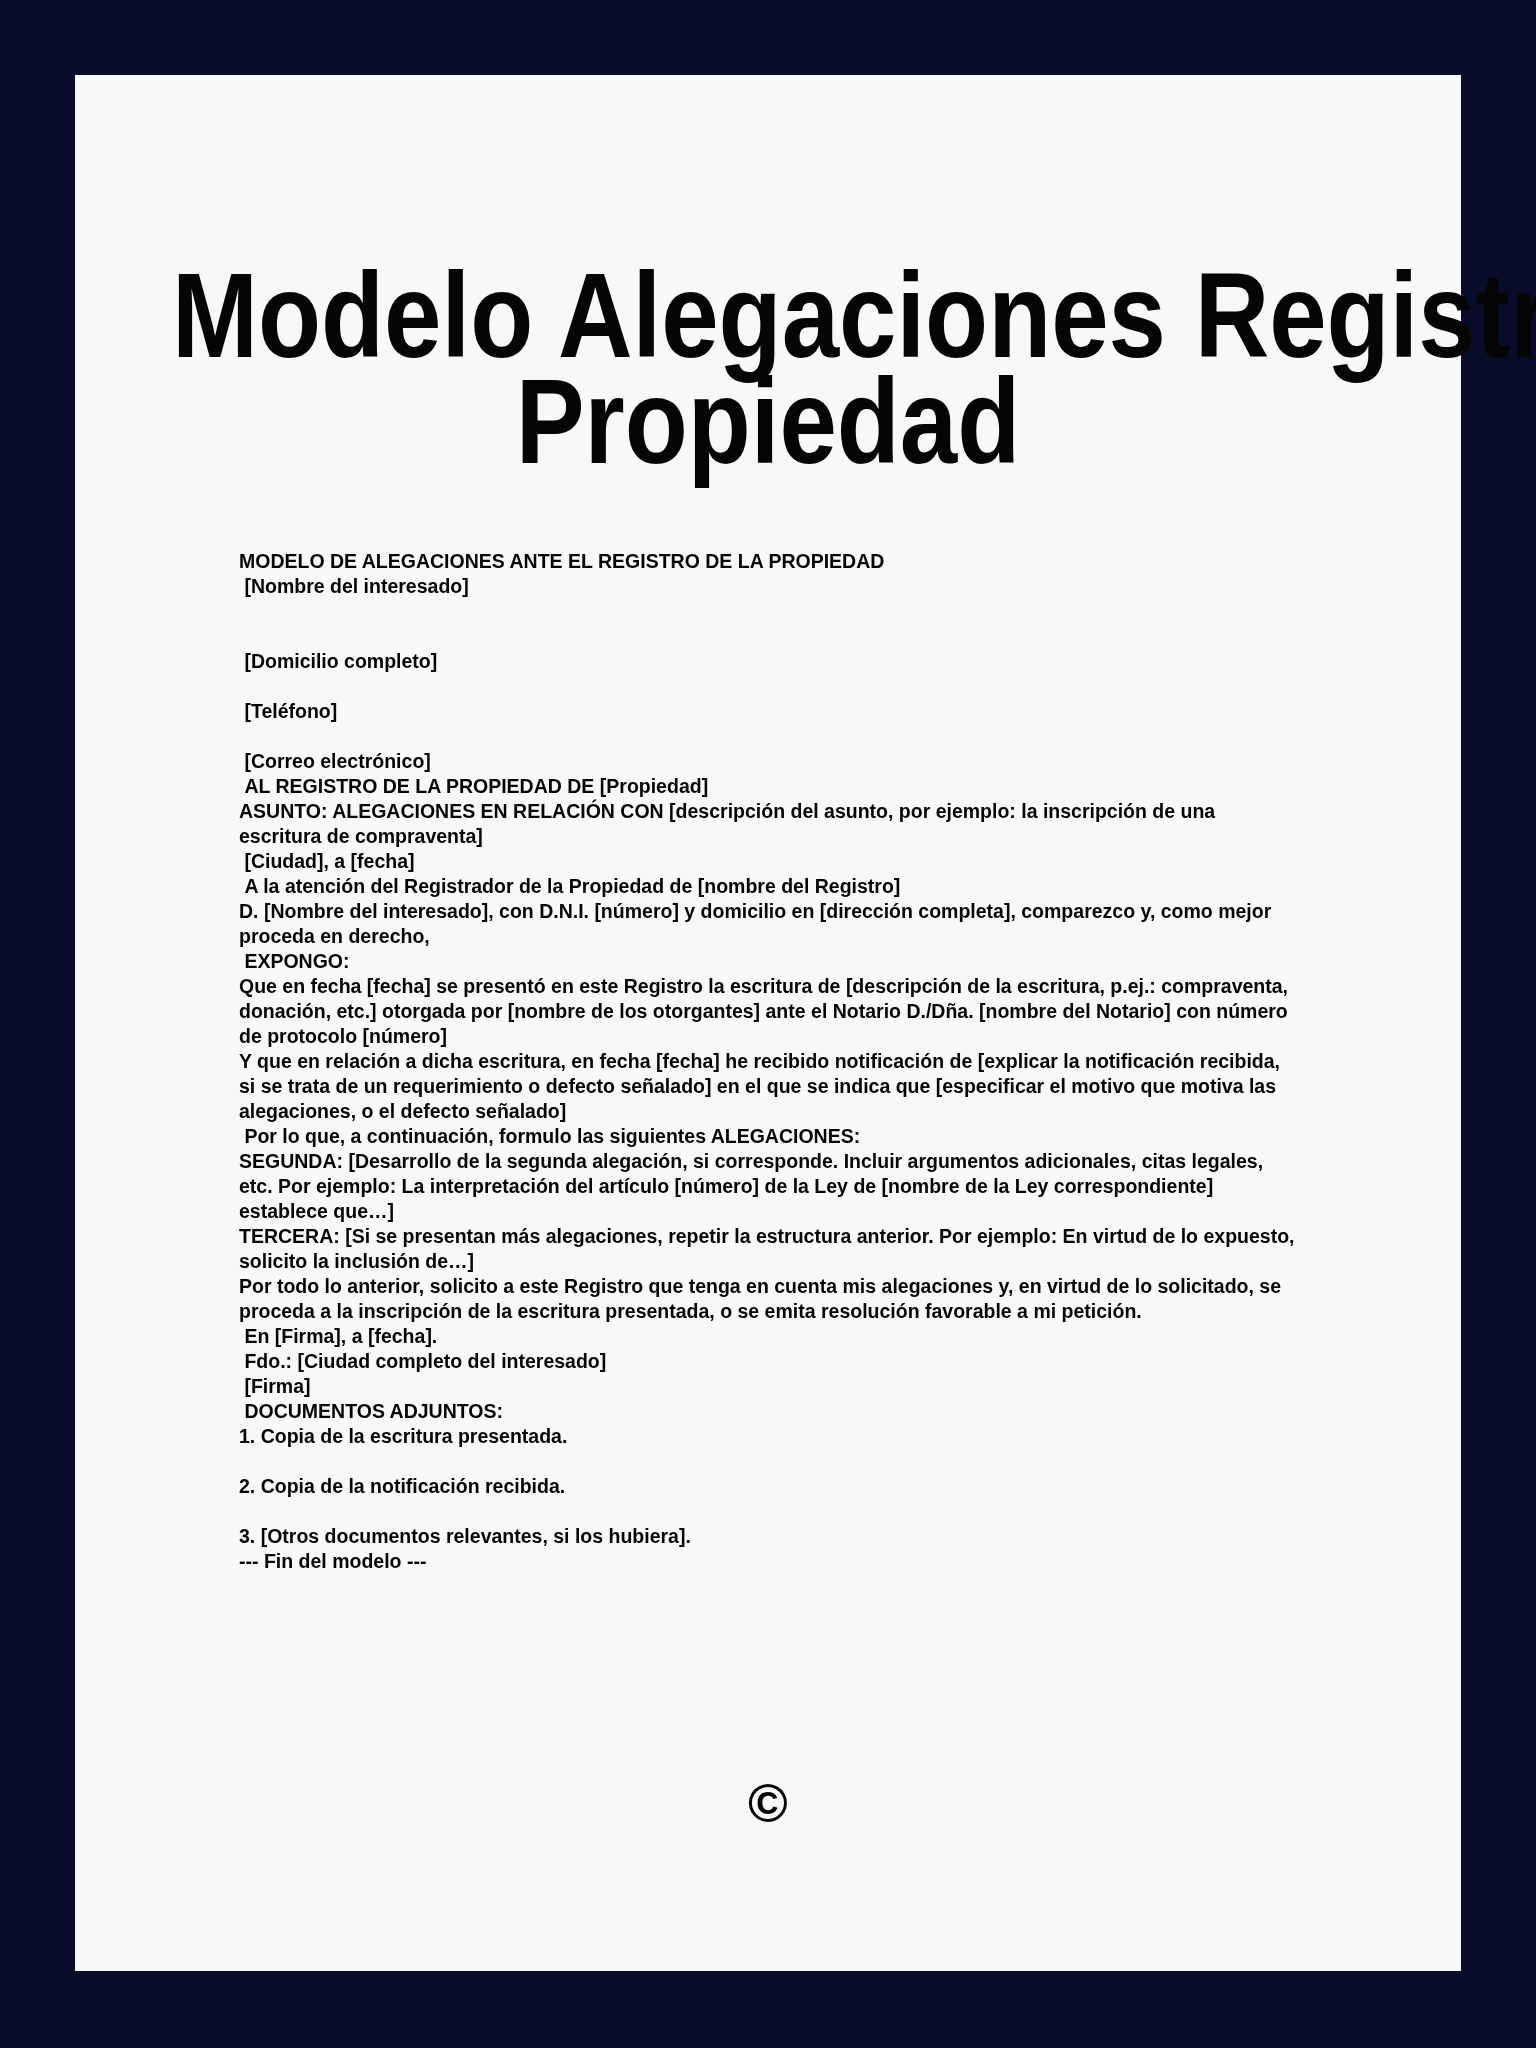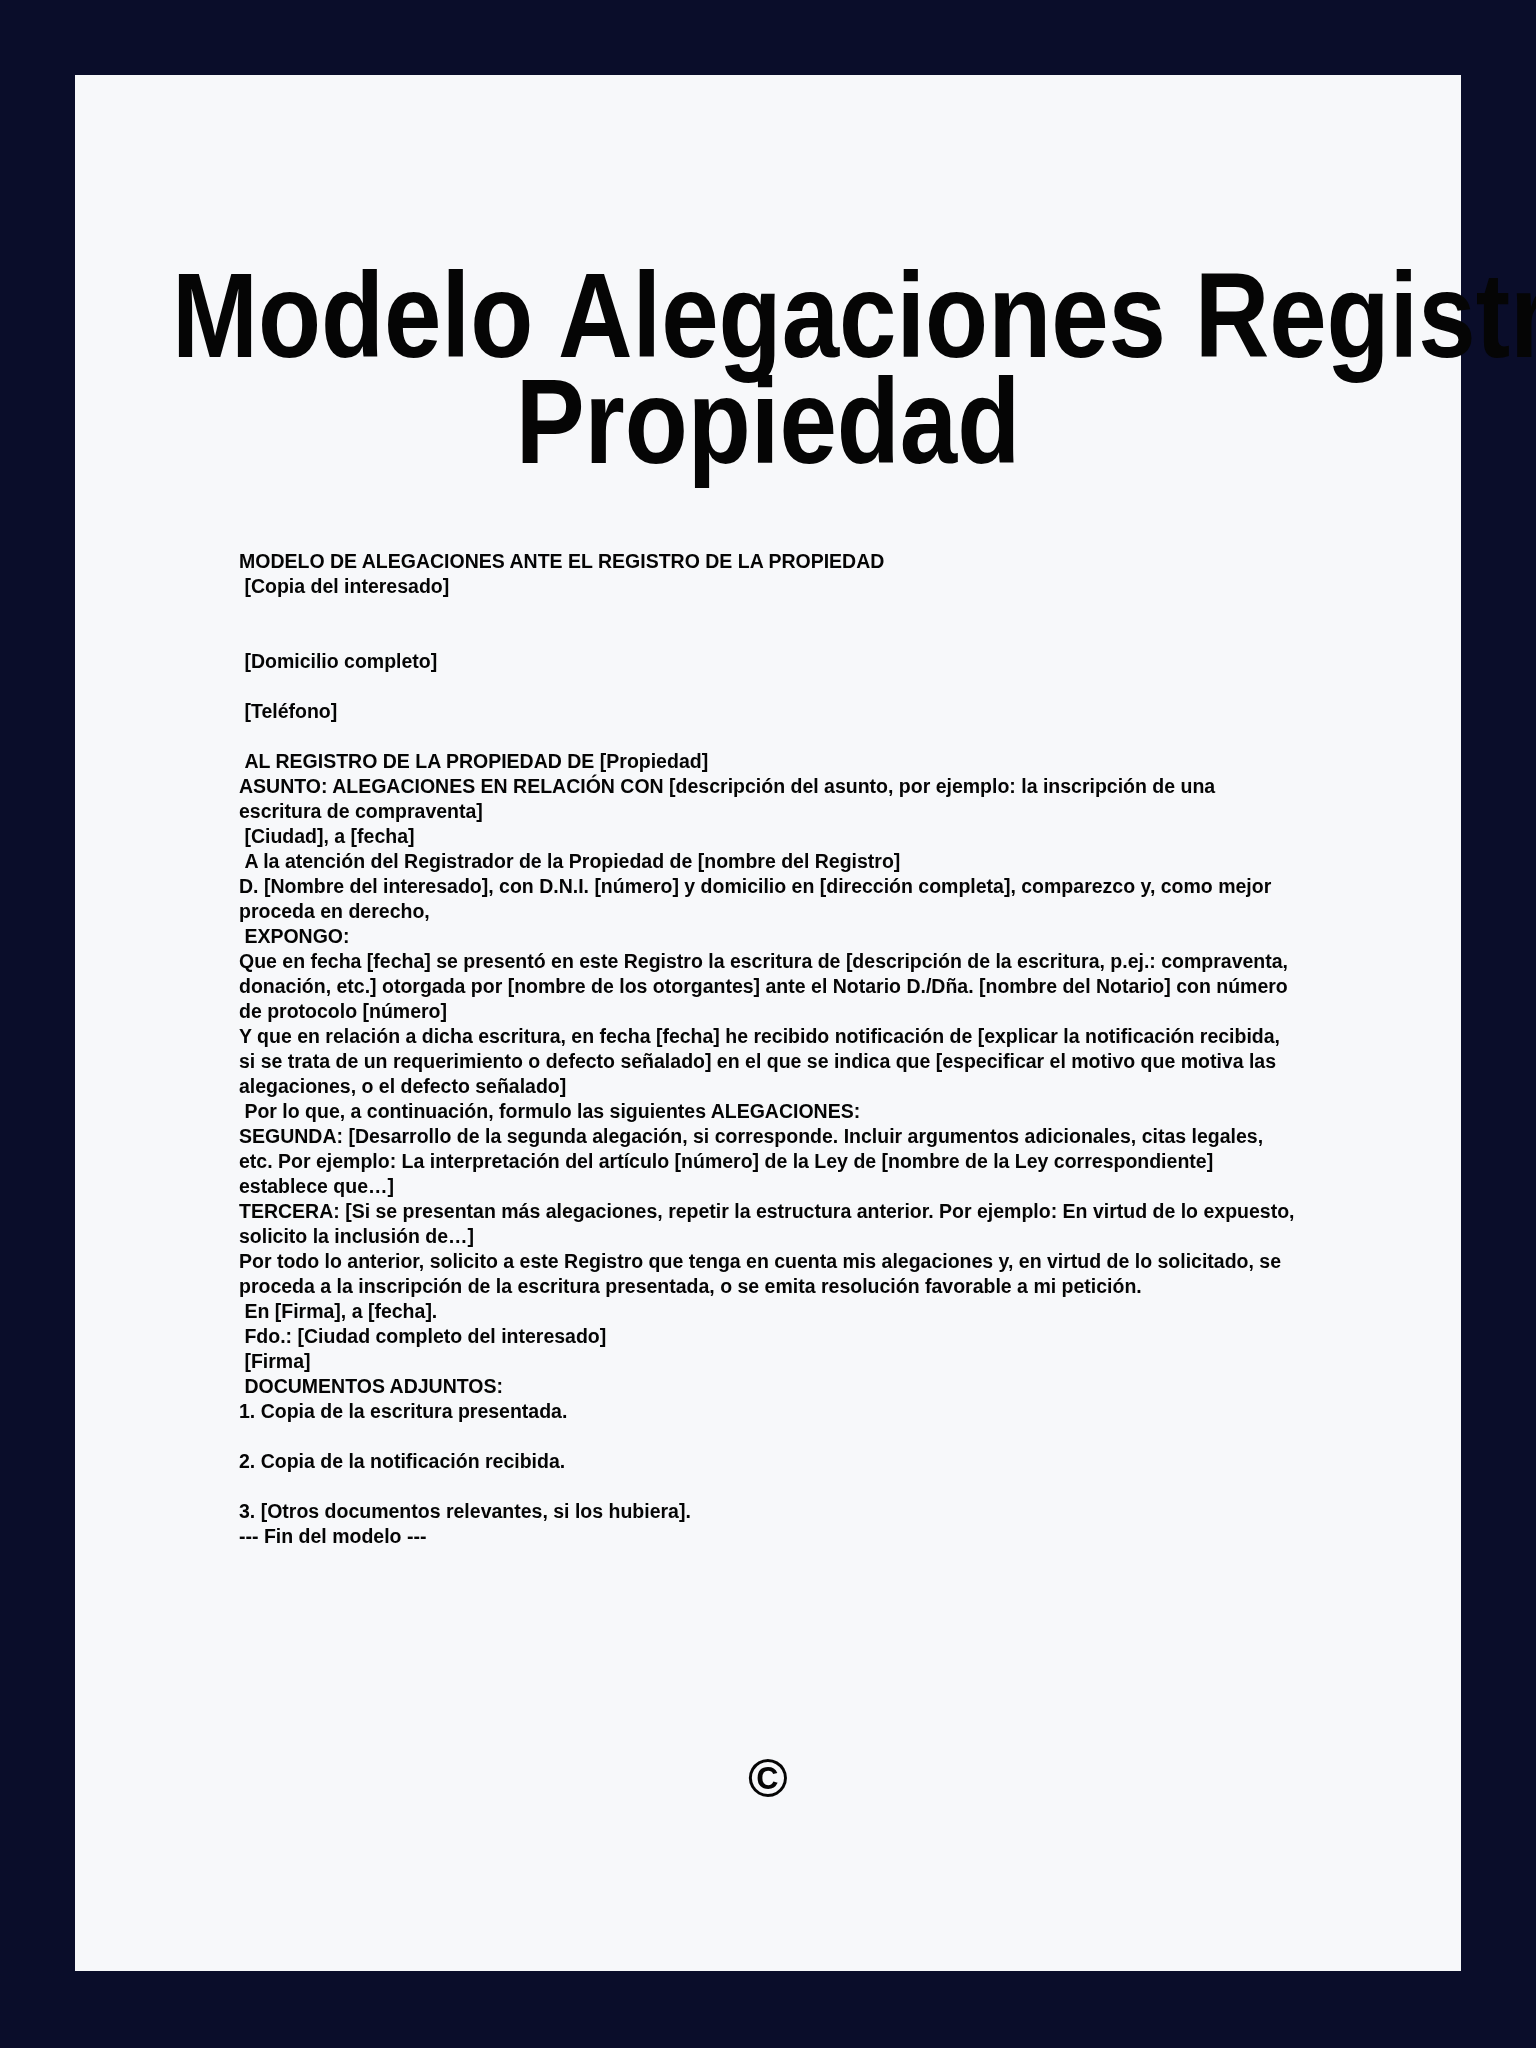--- a/index.html
+++ b/index.html
@@ -68,27 +68,28 @@
 
 <div class="canvas" style="background: rgb(10, 13, 42);">
   <div class="paper" style="background: rgb(247, 248, 250); color: rgb(5, 5, 5);">
     <h1 class="title">
       <span class="title-line">Modelo Alegaciones Registro</span>
       <span class="title-line">Propiedad</span>
     </h1>
 
     <div class="doc-body">
         <div class="doc-line">MODELO DE ALEGACIONES ANTE EL REGISTRO DE LA PROPIEDAD</div>
-        <div class="doc-line"> [Copia del interesado]</div>
+        <div class="doc-line"> [Nombre del interesado]</div>
         <div class="doc-line"></div>
         <div class="doc-line"></div>
         <div class="doc-line"> [Domicilio completo]</div>
         <div class="doc-line"></div>
         <div class="doc-line"> [Teléfono]</div>
         <div class="doc-line"></div>
+        <div class="doc-line"> [Correo electrónico]</div>
         <div class="doc-line"> AL REGISTRO DE LA PROPIEDAD DE [Propiedad]</div>
         <div class="doc-line">ASUNTO: ALEGACIONES EN RELACIÓN CON [descripción del asunto, por ejemplo: la inscripción de una escritura de compraventa]</div>
         <div class="doc-line"> [Ciudad], a [fecha]</div>
         <div class="doc-line"> A la atención del Registrador de la Propiedad de [nombre del Registro]</div>
         <div class="doc-line">D. [Nombre del interesado], con D.N.I. [número] y domicilio en [dirección completa], comparezco y, como mejor proceda en derecho,</div>
         <div class="doc-line"> EXPONGO:</div>
         <div class="doc-line">Que en fecha [fecha] se presentó en este Registro la escritura de [descripción de la escritura, p.ej.: compraventa, donación, etc.] otorgada por [nombre de los otorgantes] ante el Notario D./Dña. [nombre del Notario] con número de protocolo [número]</div>
         <div class="doc-line">Y que en relación a dicha escritura, en fecha [fecha] he recibido notificación de [explicar la notificación recibida, si se trata de un requerimiento o defecto señalado] en el que se indica que [especificar el motivo que motiva las alegaciones, o el defecto señalado]</div>
         <div class="doc-line"> Por lo que, a continuación, formulo las siguientes ALEGACIONES:</div>
         <div class="doc-line">SEGUNDA: [Desarrollo de la segunda alegación, si corresponde. Incluir argumentos adicionales, citas legales, etc. Por ejemplo: La interpretación del artículo [número] de la Ley de [nombre de la Ley correspondiente] establece que…]</div>

